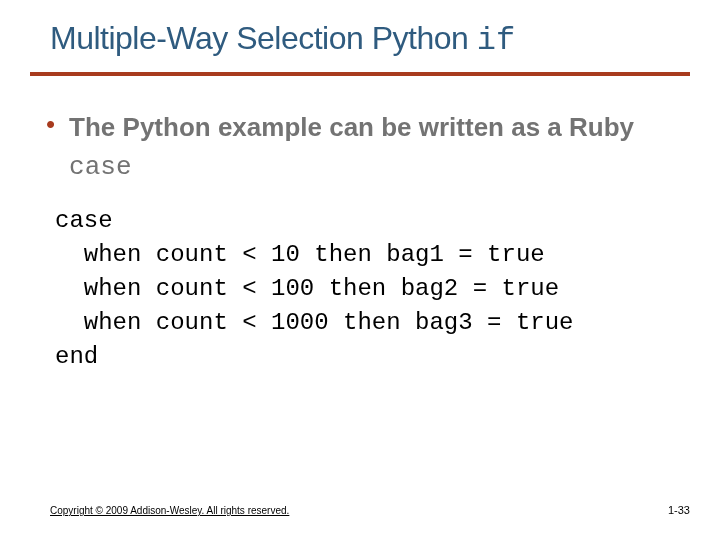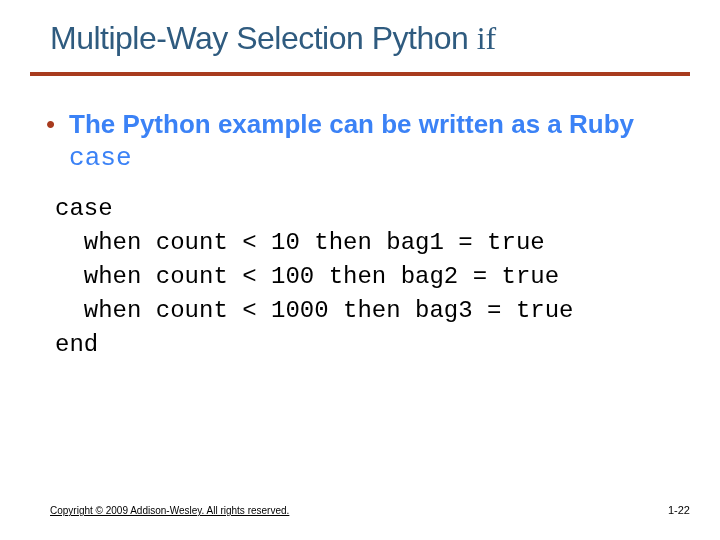--- a/index.html
+++ b/index.html
@@ -23,21 +23,21 @@
     position: absolute;
     left: 50px;
     top: 20px;
     right: 40px;
     font-size: 32px;
     font-weight: 400;
     color: #2f5b7f;
     letter-spacing: -0.5px;
   }
   .title .kw {
-    font-family: Liberation Serif, serif;
+    font-family: Liberation Mono, monospace;
     font-size: 32px;
     letter-spacing: 0;
     color: #2f5b7f;
   }
   .rule {
     position: absolute;
     left: 30px;
     top: 72px;
     width: 660px;
     height: 4px;
@@ -55,23 +55,23 @@
   }
   .bullet-dot {
     color: #a83b1e;
     font-size: 26px;
     line-height: 32px;
     margin-right: 14px;
     margin-left: -24px;
   }
   .bullet-text {
     font-size: 26px;
-    line-height: 32px;
+    line-height: 38px;
     font-weight: 600;
-    color: #3b82f6;
+    color: #737373;
   }
   .bullet-text .kw {
     font-family: "Courier New", Courier, monospace;
     font-weight: 400;
     font-size: 26px;
   }
   .code {
     font-family: "Courier New", Courier, monospace;
     font-size: 24px;
     line-height: 34px;
@@ -118,15 +118,15 @@
       </span>
     </div>
     <div class="code">case
   when count &lt; 10 then bag1 = true
   when count &lt; 100 then bag2 = true
   when count &lt; 1000 then bag3 = true
 end</div>
   </div>
 
   <div class="footer-left">Copyright © 2009 Addison-Wesley. All rights reserved.</div>
-  <div class="footer-right">1-22</div>
+  <div class="footer-right">1-33</div>
 
 </div>
 
 </body></html>

